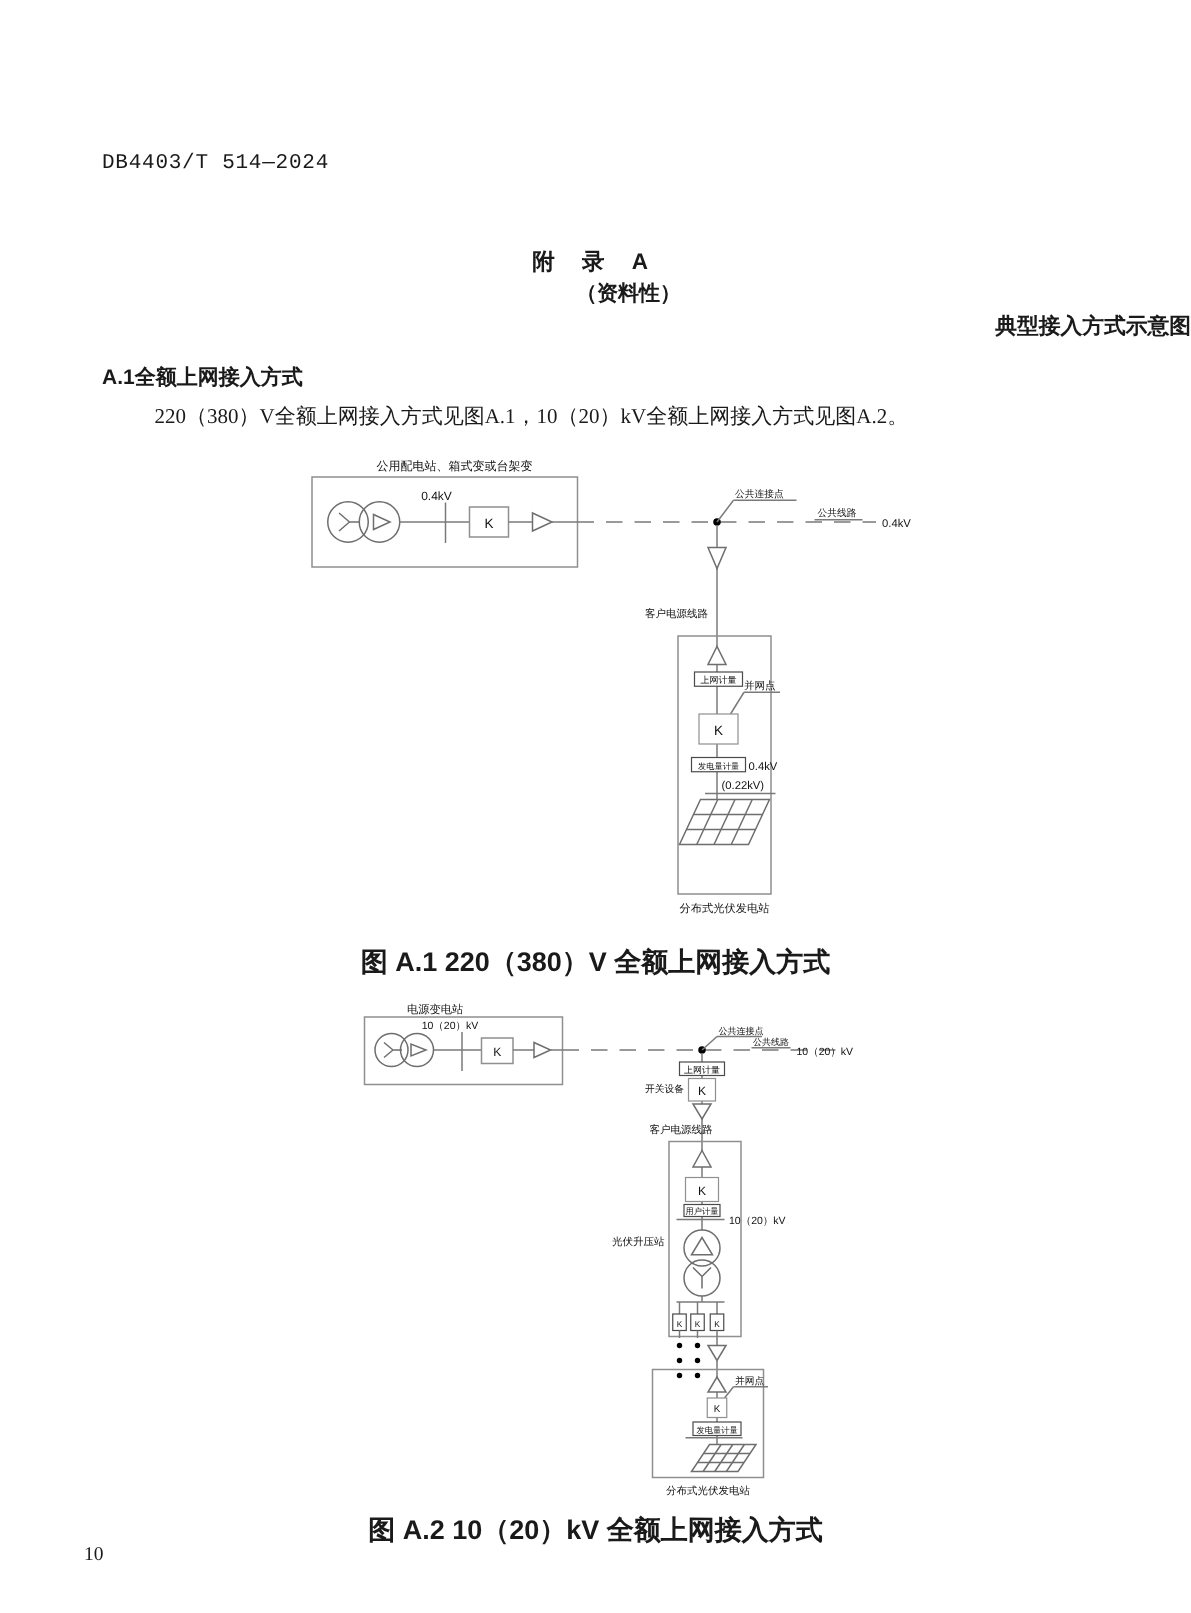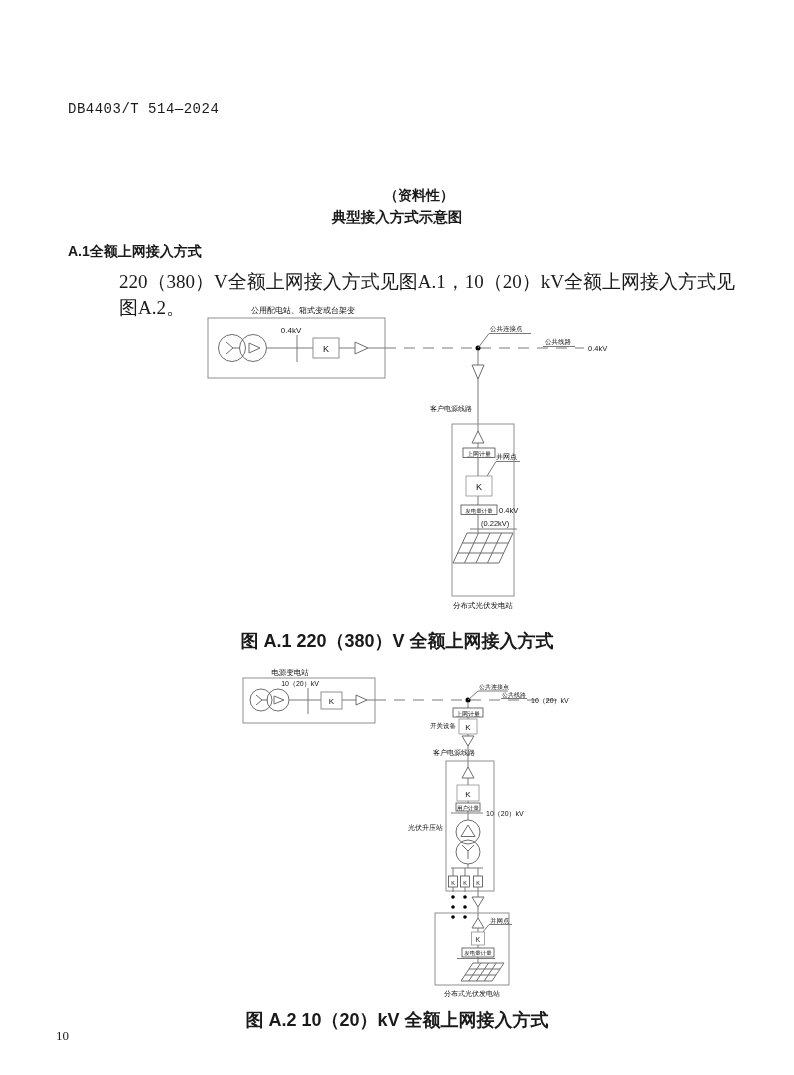--- a/index.html
+++ b/index.html
@@ -4,25 +4,25 @@
 <style>
   html,body{margin:0;padding:0;background:#fff;}
   #page{position:relative;width:794px;height:1075px;background:#fff;overflow:hidden;
         font-family:"Liberation Serif",serif;color:#1a1a1a;}
   .abs{position:absolute;}
   .doc-number{top:101px;left:68px;font-family:Liberation Mono, monospace;font-size:14px;letter-spacing:.5px;}
   .title1{top:165px;left:0;width:100%;text-align:center;font-family:"Liberation Sans",sans-serif;
           font-weight:bold;font-size:15px;letter-spacing:7px;}
   .title2{top:187px;left:0;width:100%;text-align:center;font-family:"Liberation Sans",sans-serif;
           font-weight:bold;font-size:14px;margin-left:22px;}
-  .title3{top:208px;left:0;width:100%;text-align:center;font-family:"Liberation Sans",sans-serif;
+  .title3{top:208px;left:0;width:100%;text-align:right;font-family:"Liberation Sans",sans-serif;
           font-weight:bold;font-size:14.5px;}
   .section{top:243px;left:68px;font-family:"Liberation Sans",sans-serif;font-weight:bold;font-size:14px;}
   .section .num{}
-  .para{top:269px;left:119px;width:620px;font-size:19px;}
+  .para{top:269px;left:103px;width:620px;font-size:14px;}
   .caption{left:0;width:100%;text-align:center;font-family:"Liberation Sans",sans-serif;
            font-weight:bold;font-size:18px;}
   .cap1{top:629px;} .cap2{top:1008px;}
   .pageno{top:1028px;left:56px;font-size:13px;}
   svg{position:absolute;left:0;}
   svg text{font-family:"Liberation Sans",sans-serif;fill:#111;}
   .ln{stroke:#7a7a7a;stroke-width:1;fill:none;}
   .box{stroke:#8f8f8f;stroke-width:1;fill:none;}
   .sym{stroke:#6e6e6e;stroke-width:1;fill:none;}
   .wbox{stroke:#4a4a4a;stroke-width:.8;fill:#fff;}
@@ -30,20 +30,21 @@
   .dash{stroke:#7a7a7a;stroke-width:1;fill:none;stroke-dasharray:11 8;}
   .dot{fill:#000;stroke:none;}
 </style>
 </head>
 <body>
 
 <div id="page">
 
   <div class="abs doc-number">DB4403/T 514—2024</div>
 
+  <div class="abs title1">附 录 A</div>
   <div class="abs title2">（资料性）</div>
   <div class="abs title3">典型接入方式示意图</div>
 
   <div class="abs section">
     <span class="num">A.1</span><span>全额上网接入方式</span>
   </div>
 
   <div class="abs para">220（380）V全额上网接入方式见图A.1，10（20）kV全额上网接入方式见图A.2。</div>
 
   <svg style="top:300px" width="794" height="315" viewBox="0 0 794 315">

